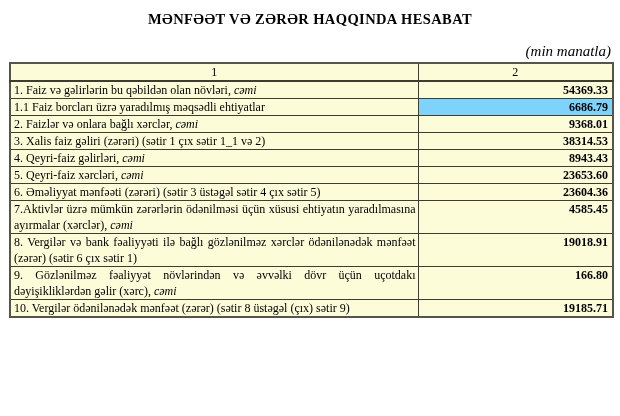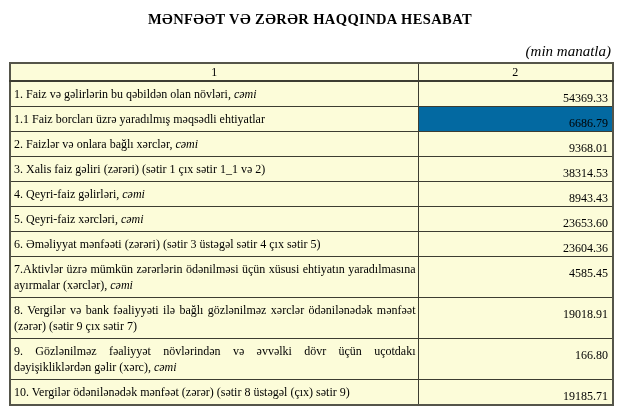--- a/index.html
+++ b/index.html
@@ -33,23 +33,23 @@
     height:16px; text-align:center; line-height:16px;
     border-bottom:2px solid #3d3d32;
   }
   tr.r td { height:15px; }
   tr.multi td { height:32px; }
   td.lbl { padding:0 2px 0 3px; line-height:16px; }
   tr.r:not(.multi) td.lbl { white-space:nowrap; overflow:hidden; }
   tr.multi td.lbl { text-align:justify; text-align-last:left; }
   td.val {
     text-align:right; vertical-align:top;
-    padding:8px 4px 0 2px; line-height:16px;
+    padding:0 4px 0 2px; line-height:16px;font-weight:bold;
   }
-  td.val.white { background:#0369a1; }
+  td.val.white { background:#7dd3fc; }
   .it { font-style:italic; }
 </style>
 </head>
 <body>
 
 <div class="page">
   <h1 class="title">MƏNFƏƏT VƏ ZƏRƏR HAQQINDA HESABAT</h1>
   <div class="unit-note">(min manatla)</div>
 
   <table class="report">
@@ -89,21 +89,21 @@
       </tr>
       <tr class="r">
         <td class="lbl"><span>6. Əməliyyat mənfəəti (zərəri) (sətir 3 üstəgəl sətir 4 çıx sətir 5)</span><span class="it"></span></td>
         <td class="val">23604.36</td>
       </tr>
       <tr class="r multi">
         <td class="lbl"><span>7.Aktivlər üzrə mümkün zərərlərin ödənilməsi üçün xüsusi ehtiyatın yaradılmasına ayırmalar (xərclər), </span><span class="it">cəmi</span></td>
         <td class="val">4585.45</td>
       </tr>
       <tr class="r multi">
-        <td class="lbl"><span>8. Vergilər və bank fəaliyyəti ilə bağlı gözlənilməz xərclər ödənilənədək mənfəət (zərər) (sətir 9 çıx sətir 7)</span><span class="it"></span></td>
+        <td class="lbl"><span>8. Vergilər və bank fəaliyyəti ilə bağlı gözlənilməz xərclər ödənilənədək mənfəət (zərər) (sətir 6 çıx sətir 1)</span><span class="it"></span></td>
         <td class="val">19018.91</td>
       </tr>
       <tr class="r multi">
         <td class="lbl"><span>9. Gözlənilməz fəaliyyət növlərindən və əvvəlki dövr üçün uçotdakı dəyişikliklərdən gəlir (xərc), </span><span class="it">cəmi</span></td>
         <td class="val">166.80</td>
       </tr>
       <tr class="r">
         <td class="lbl"><span>10. Vergilər ödənilənədək mənfəət (zərər) (sətir 8 üstəgəl (çıx) sətir 9)</span><span class="it"></span></td>
         <td class="val">19185.71</td>
       </tr>

